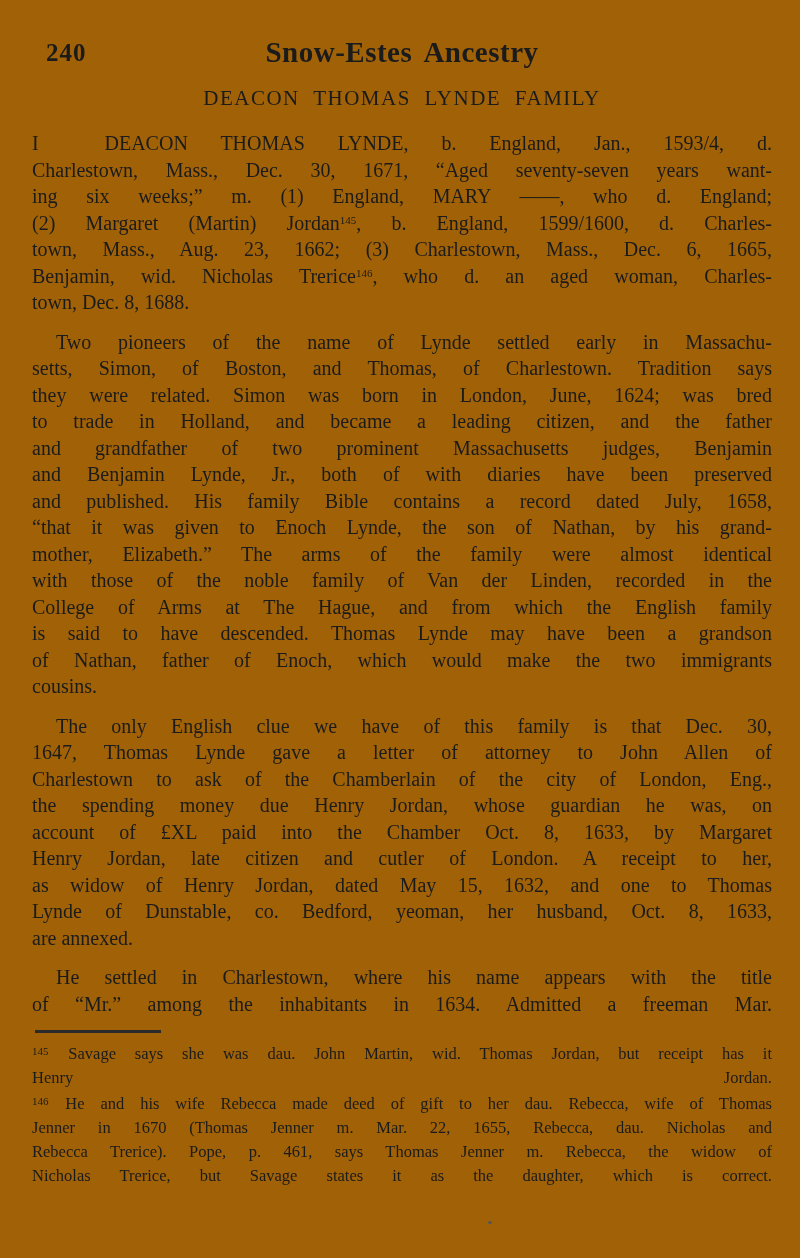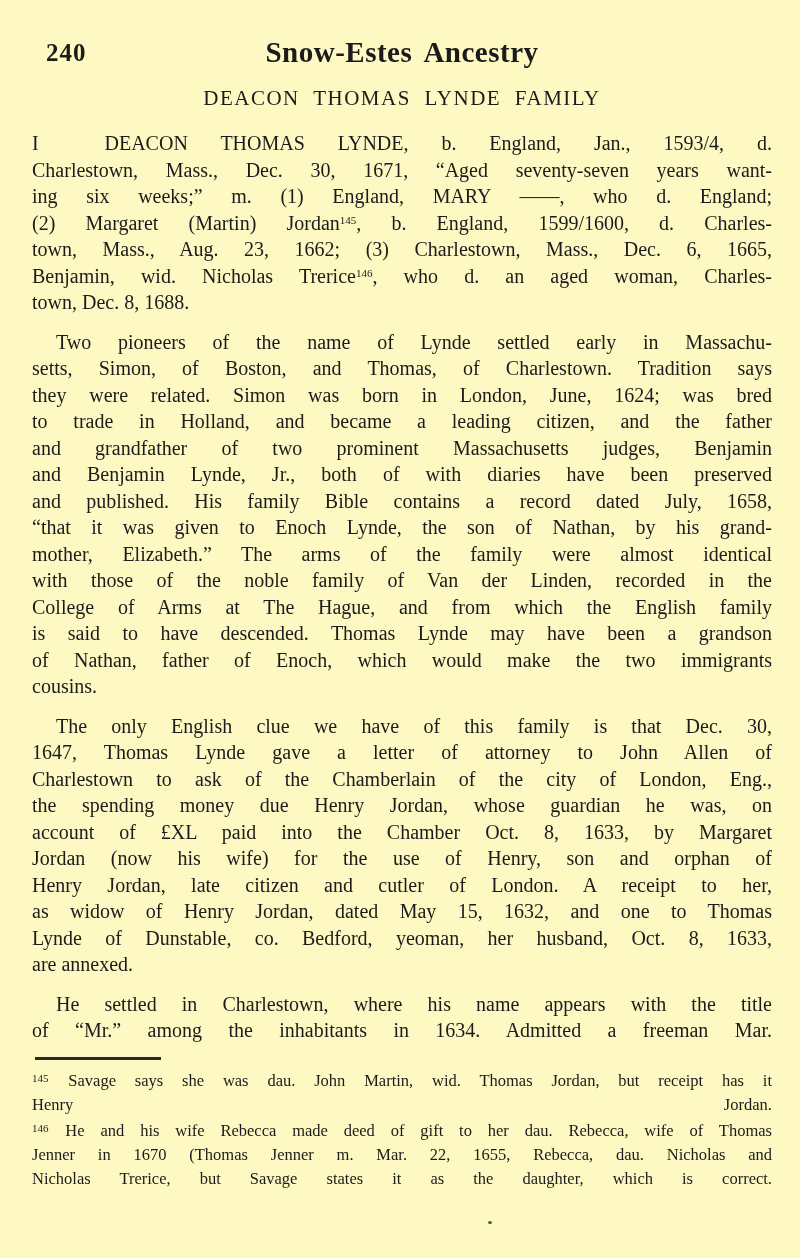--- a/index.html
+++ b/index.html
@@ -1,20 +1,20 @@
 <!DOCTYPE html>
 <html><head>
 <meta charset="utf-8">
 <style>
   * { margin:0; padding:0; box-sizing:border-box; }
   html,body { background:#ffffff; }
   .page {
     position:relative;
     width:800px; height:1258px;
-    background:#fef9c3;
+    background:#a16207;
     color:#1b1b1b;
     font-family:"Liberation Serif","DejaVu Serif",serif;
     overflow:hidden;
   }
   .content { position:absolute; left:32px; top:0; width:740px; }
 
   .running-head { margin-top:36px; position:relative; height:32px; }
   .pagenum {
     position:absolute; left:14px; top:3px;
     font-size:25px; font-weight:bold; letter-spacing:1px;
@@ -101,21 +101,20 @@
         <div class="line">of Nathan, father of Enoch, which would make the two immigrants</div>
         <div class="line last">cousins.</div>
       </div>
 
       <div class="para">
         <div class="line ind">The only English clue we have of this family is that Dec. 30,</div>
         <div class="line">1647, Thomas Lynde gave a letter of attorney to John Allen of</div>
         <div class="line">Charlestown to ask of the Chamberlain of the city of London, Eng.,</div>
         <div class="line">the spending money due Henry Jordan, whose guardian he was, on</div>
         <div class="line">account of £XL paid into the Chamber Oct. 8, 1633, by Margaret</div>
-        <div class="line">Jordan (now his wife) for the use of Henry, son and orphan of</div>
         <div class="line">Henry Jordan, late citizen and cutler of London. A receipt to her,</div>
         <div class="line">as widow of Henry Jordan, dated May 15, 1632, and one to Thomas</div>
         <div class="line">Lynde of Dunstable, co. Bedford, yeoman, her husband, Oct. 8, 1633,</div>
         <div class="line last">are annexed.</div>
       </div>
 
       <div class="para">
         <div class="line ind">He settled in Charlestown, where his name appears with the title</div>
         <div class="line">of “Mr.” among the inhabitants in 1634. Admitted a freeman Mar.</div>
       </div>
@@ -125,20 +124,21 @@
     <div class="fnsep"></div>
 
     <div class="footnotes">
       <div class="footnote">
         <div class="fline"><sup class="fnm">145</sup><span> Savage says she was dau. John Martin, wid. Thomas Jordan, but receipt has it</span></div>
         <div class="fline last">Henry Jordan.</div>
       </div>
       <div class="footnote fn-gap">
         <div class="fline"><sup class="fnm">146</sup><span> He and his wife Rebecca made deed of gift to her dau. Rebecca, wife of Thomas</span></div>
         <div class="fline">Jenner in 1670 (Thomas Jenner m. Mar. 22, 1655, Rebecca, dau. Nicholas and</div>
+        <div class="fline">Rebecca Trerice). Pope, p. 461, says Thomas Jenner m. Rebecca, the widow of</div>
         <div class="fline last">Nicholas Trerice, but Savage states it as the daughter, which is correct.</div>
       </div>
     </div>
 
   </div>
 
   <div class="scan-dot"></div>
 </div>
 
 </body></html>

